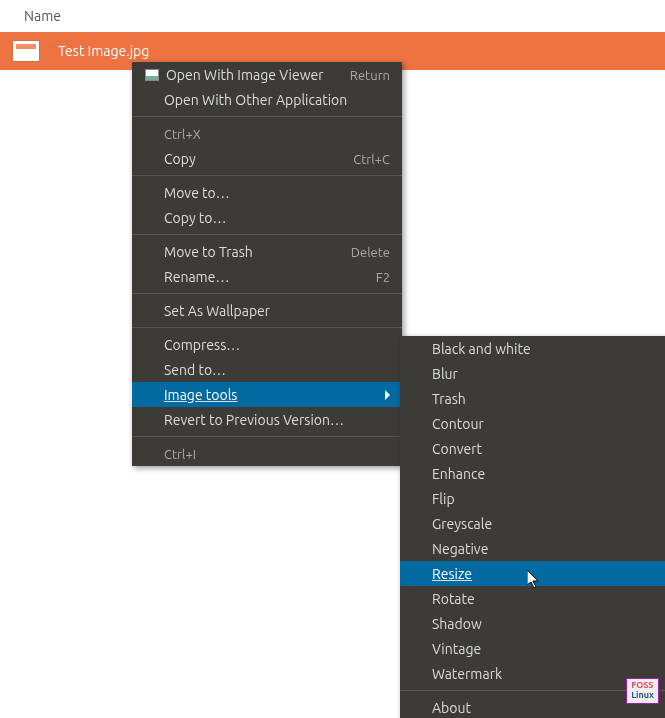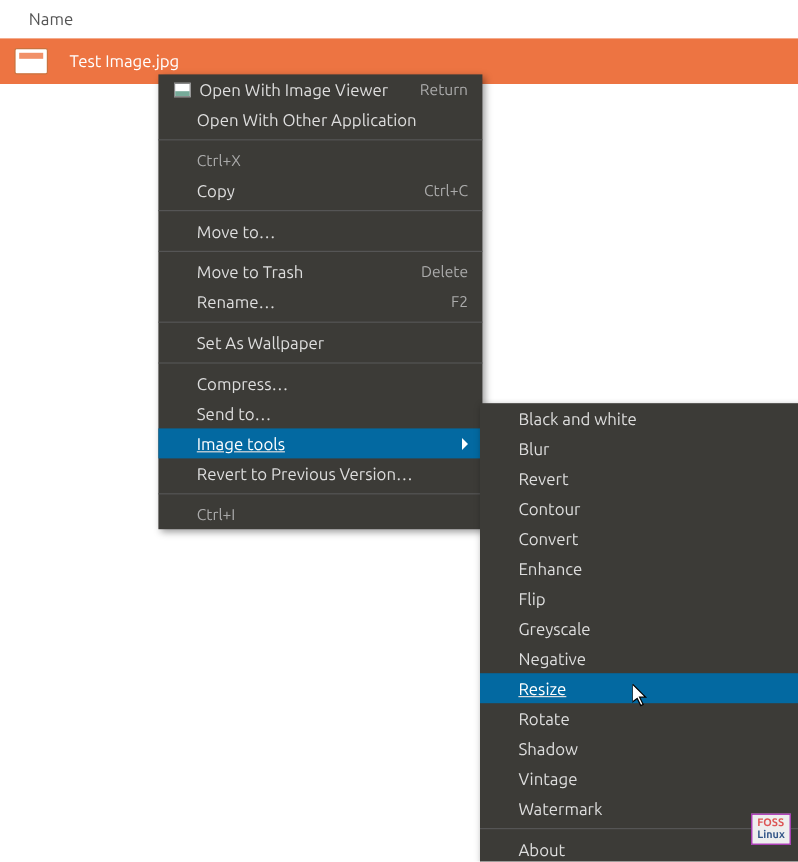--- a/index.html
+++ b/index.html
@@ -158,20 +158,23 @@
     <span class="shortcut">Ctrl+X</span>
   </div>
   <div class="menu-item">
     <span class="label">Copy</span>
     <span class="shortcut">Ctrl+C</span>
   </div>
   <div class="separator"></div>
   <div class="menu-item">
     <span class="label">Move to…</span>
   </div>
+  <div class="menu-item">
+    <span class="label">Copy to…</span>
+  </div>
   <div class="separator"></div>
   <div class="menu-item">
     <span class="label">Move to Trash</span>
     <span class="shortcut">Delete</span>
   </div>
   <div class="menu-item">
     <span class="label">Rename…</span>
     <span class="shortcut">F2</span>
   </div>
   <div class="separator"></div>
@@ -199,21 +202,21 @@
 </div>
 
 <div class="menu menu-sub">
   <div class="menu-item">
       <span class="label">Black and white</span>
     </div>
   <div class="menu-item">
       <span class="label">Blur</span>
     </div>
   <div class="menu-item">
-      <span class="label">Revert</span>
+      <span class="label">Trash</span>
     </div>
   <div class="menu-item">
       <span class="label">Contour</span>
     </div>
   <div class="menu-item">
       <span class="label">Convert</span>
     </div>
   <div class="menu-item">
       <span class="label">Enhance</span>
     </div>

